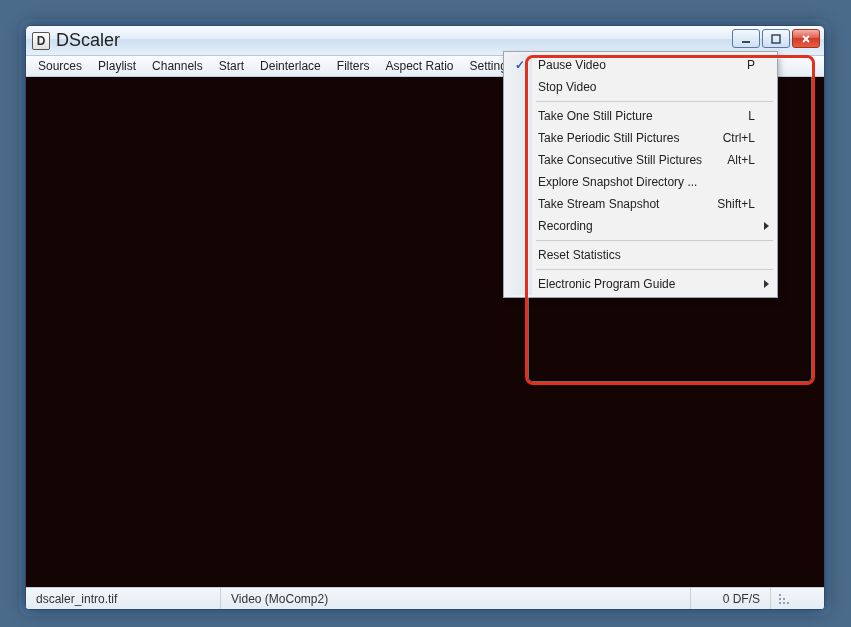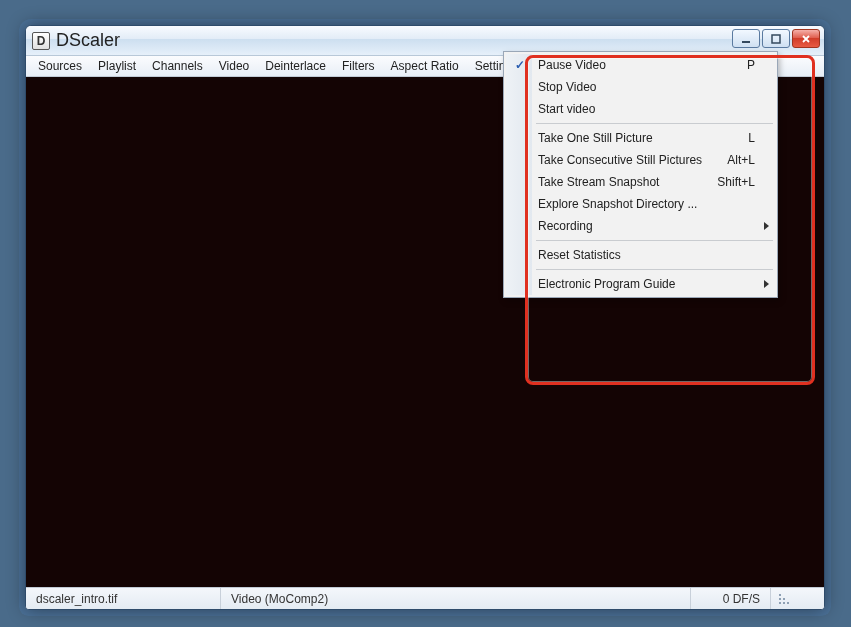--- a/index.html
+++ b/index.html
@@ -154,21 +154,21 @@
             <path d="M2 2 L8 8 M8 2 L2 8" stroke="#fff" stroke-width="1.8"></path>
           </svg>
       </div>
     </div>
   </div>
 
   <div class="menubar" id="menubar">
       <div class="mi">Sources</div>
       <div class="mi">Playlist</div>
       <div class="mi">Channels</div>
-      <div class="mi">Video</div>
+      <div class="mi">Start</div>
       <div class="mi">Deinterlace</div>
       <div class="mi">Filters</div>
       <div class="mi">Aspect Ratio</div>
       <div class="mi">Settings</div>
       <div class="mi open">Actions</div>
       <div class="mi">Datacasting</div>
       <div class="mi">Help</div>
     </div>
 
   <div class="video-area"></div>
@@ -200,40 +200,41 @@
   <div class="gutter"></div>
   <div class="items" id="drop-items">
       <div class="drop-item">
         <span class="check">✓</span>
         <span>Pause Video</span>
         <span class="shortcut">P</span>
       </div>
       <div class="drop-item">
         <span>Stop Video</span>
       </div>
-      <div class="drop-item">
-        <span>Start video</span>
-      </div>
       <div class="drop-sep"></div>
       <div class="drop-item">
         <span>Take One Still Picture</span>
         <span class="shortcut">L</span>
       </div>
       <div class="drop-item">
+        <span>Take Periodic Still Pictures</span>
+        <span class="shortcut">Ctrl+L</span>
+      </div>
+      <div class="drop-item">
         <span>Take Consecutive Still Pictures</span>
         <span class="shortcut">Alt+L</span>
       </div>
       <div class="drop-item">
+        <span>Explore Snapshot Directory ...</span>
+      </div>
+      <div class="drop-item">
         <span>Take Stream Snapshot</span>
         <span class="shortcut">Shift+L</span>
       </div>
       <div class="drop-item">
-        <span>Explore Snapshot Directory ...</span>
-      </div>
-      <div class="drop-item">
         <span>Recording</span>
         <span class="sub-arrow"></span>
       </div>
       <div class="drop-sep"></div>
       <div class="drop-item">
         <span>Reset Statistics</span>
       </div>
       <div class="drop-sep"></div>
       <div class="drop-item">
         <span>Electronic Program Guide</span>

